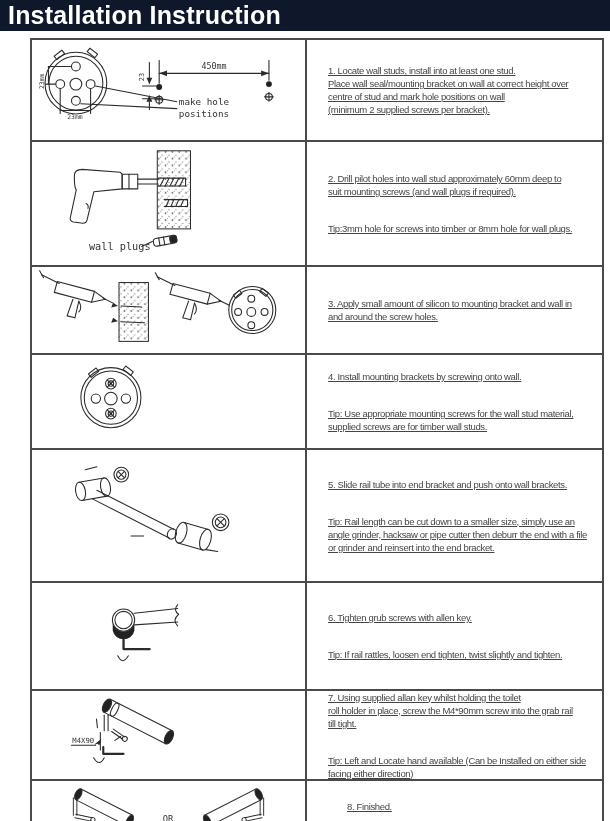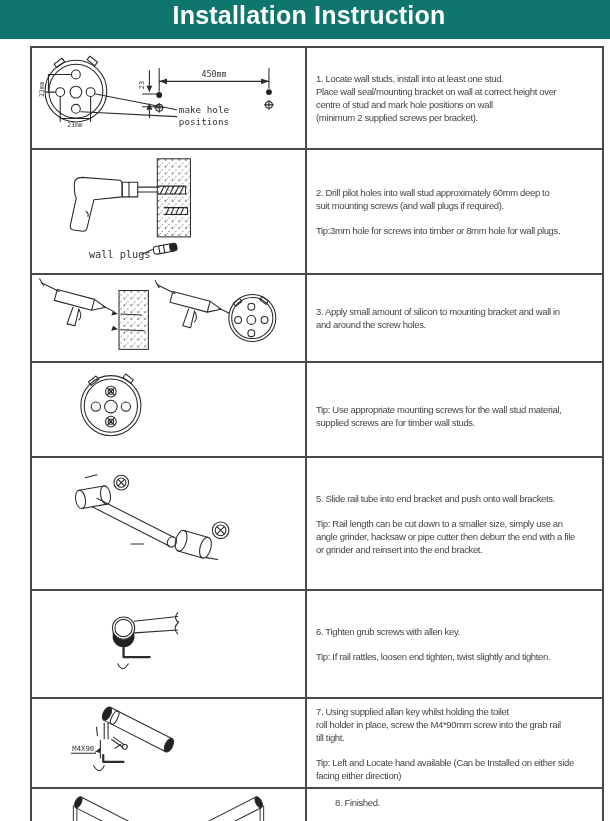--- a/index.html
+++ b/index.html
@@ -2,44 +2,44 @@
 <html><head>
 <meta charset="utf-8">
 <style>
   html,body { margin:0; padding:0; }
   body {
     width:610px; height:821px; background:#ffffff;
     font-family:"Liberation Sans", sans-serif;
     -webkit-font-smoothing:antialiased;
   }
   .titlebar {
-    height:39px; background:#0f766e; color:#ffffff;
+    height:31px; background:#0f172a; color:#ffffff;
     font-size:25px; font-weight:bold; line-height:30px;
-    padding-left:8px; letter-spacing:0.2px;text-align:center;
+    padding-left:8px; letter-spacing:0.2px;
   }
   .inst-table {
     margin:7px 0 0 30px; width:570px;
     border:2px solid #4a4a4a; border-bottom-width:3px;
     box-sizing:content-box;
   }
   .row { display:flex; box-sizing:border-box; border-top:2px solid #4a4a4a; }
   .row:first-child { border-top:0; }
   .r1{height:100px}.r2{height:125px}.r3{height:88px}.r4{height:95px}
   .r5{height:133px}.r6{height:108px}.r7{height:90px}.r8{height:60px}
   .fig {
     width:275px; box-sizing:border-box; border-right:2px solid #4a4a4a;
     display:flex; align-items:center; justify-content:center; overflow:hidden;
   }
   .txt {
     flex:1; display:flex; flex-direction:column; justify-content:center;
     box-sizing:border-box; padding:4px 3px 4px 9px;
     color:#454545; font-size:9.5px; line-height:13px; letter-spacing:-0.35px;
   }
   .r8 .txt { justify-content:flex-start; padding-top:7px;padding-left:28px; }
-  .txt p { margin:0; white-space:pre-line; }
+  .txt p { margin:12px; white-space:pre-line;text-decoration:underline; }
   .txt p.tip { margin-top:12px; }
   svg { display:block; }
   svg .ln { stroke:#2b2b2b; fill:none; stroke-width:1.1; stroke-linejoin:round; stroke-linecap:round; }
   svg text { font-family:"DejaVu Sans Mono", monospace; fill:#333333; stroke:none; }
 </style>
 </head>
 <body>
 
 <header class="titlebar">
   <span>Installation Instruction</span>
@@ -222,20 +222,21 @@
           <circle cx="78" cy="59.5" r="5.5"></circle>
             <circle cx="78" cy="59.5" r="2.8"></circle>
           <line x1="74.5" y1="56" x2="81.5" y2="63"></line>
             <line x1="81.5" y1="56" x2="74.5" y2="63"></line>
         </g>
         <circle cx="78" cy="28.5" r="1.2" fill="#222"></circle>
         <circle cx="78" cy="59.5" r="1.2" fill="#222"></circle>
       </svg>
     </div>
     <div class="txt">
+      <p>4. Install mounting brackets by screwing onto wall.</p>
       <p class="tip">Tip: Use appropriate mounting screws for the wall stud material,
 supplied screws are for timber wall studs.</p>
     </div>
   </div>
 
   <div class="row r5">
     <div class="fig">
       <svg width="273" height="112" viewBox="0 0 275 115">
         <g class="ln">
           <line x1="52" y1="10" x2="64" y2="7"></line>

